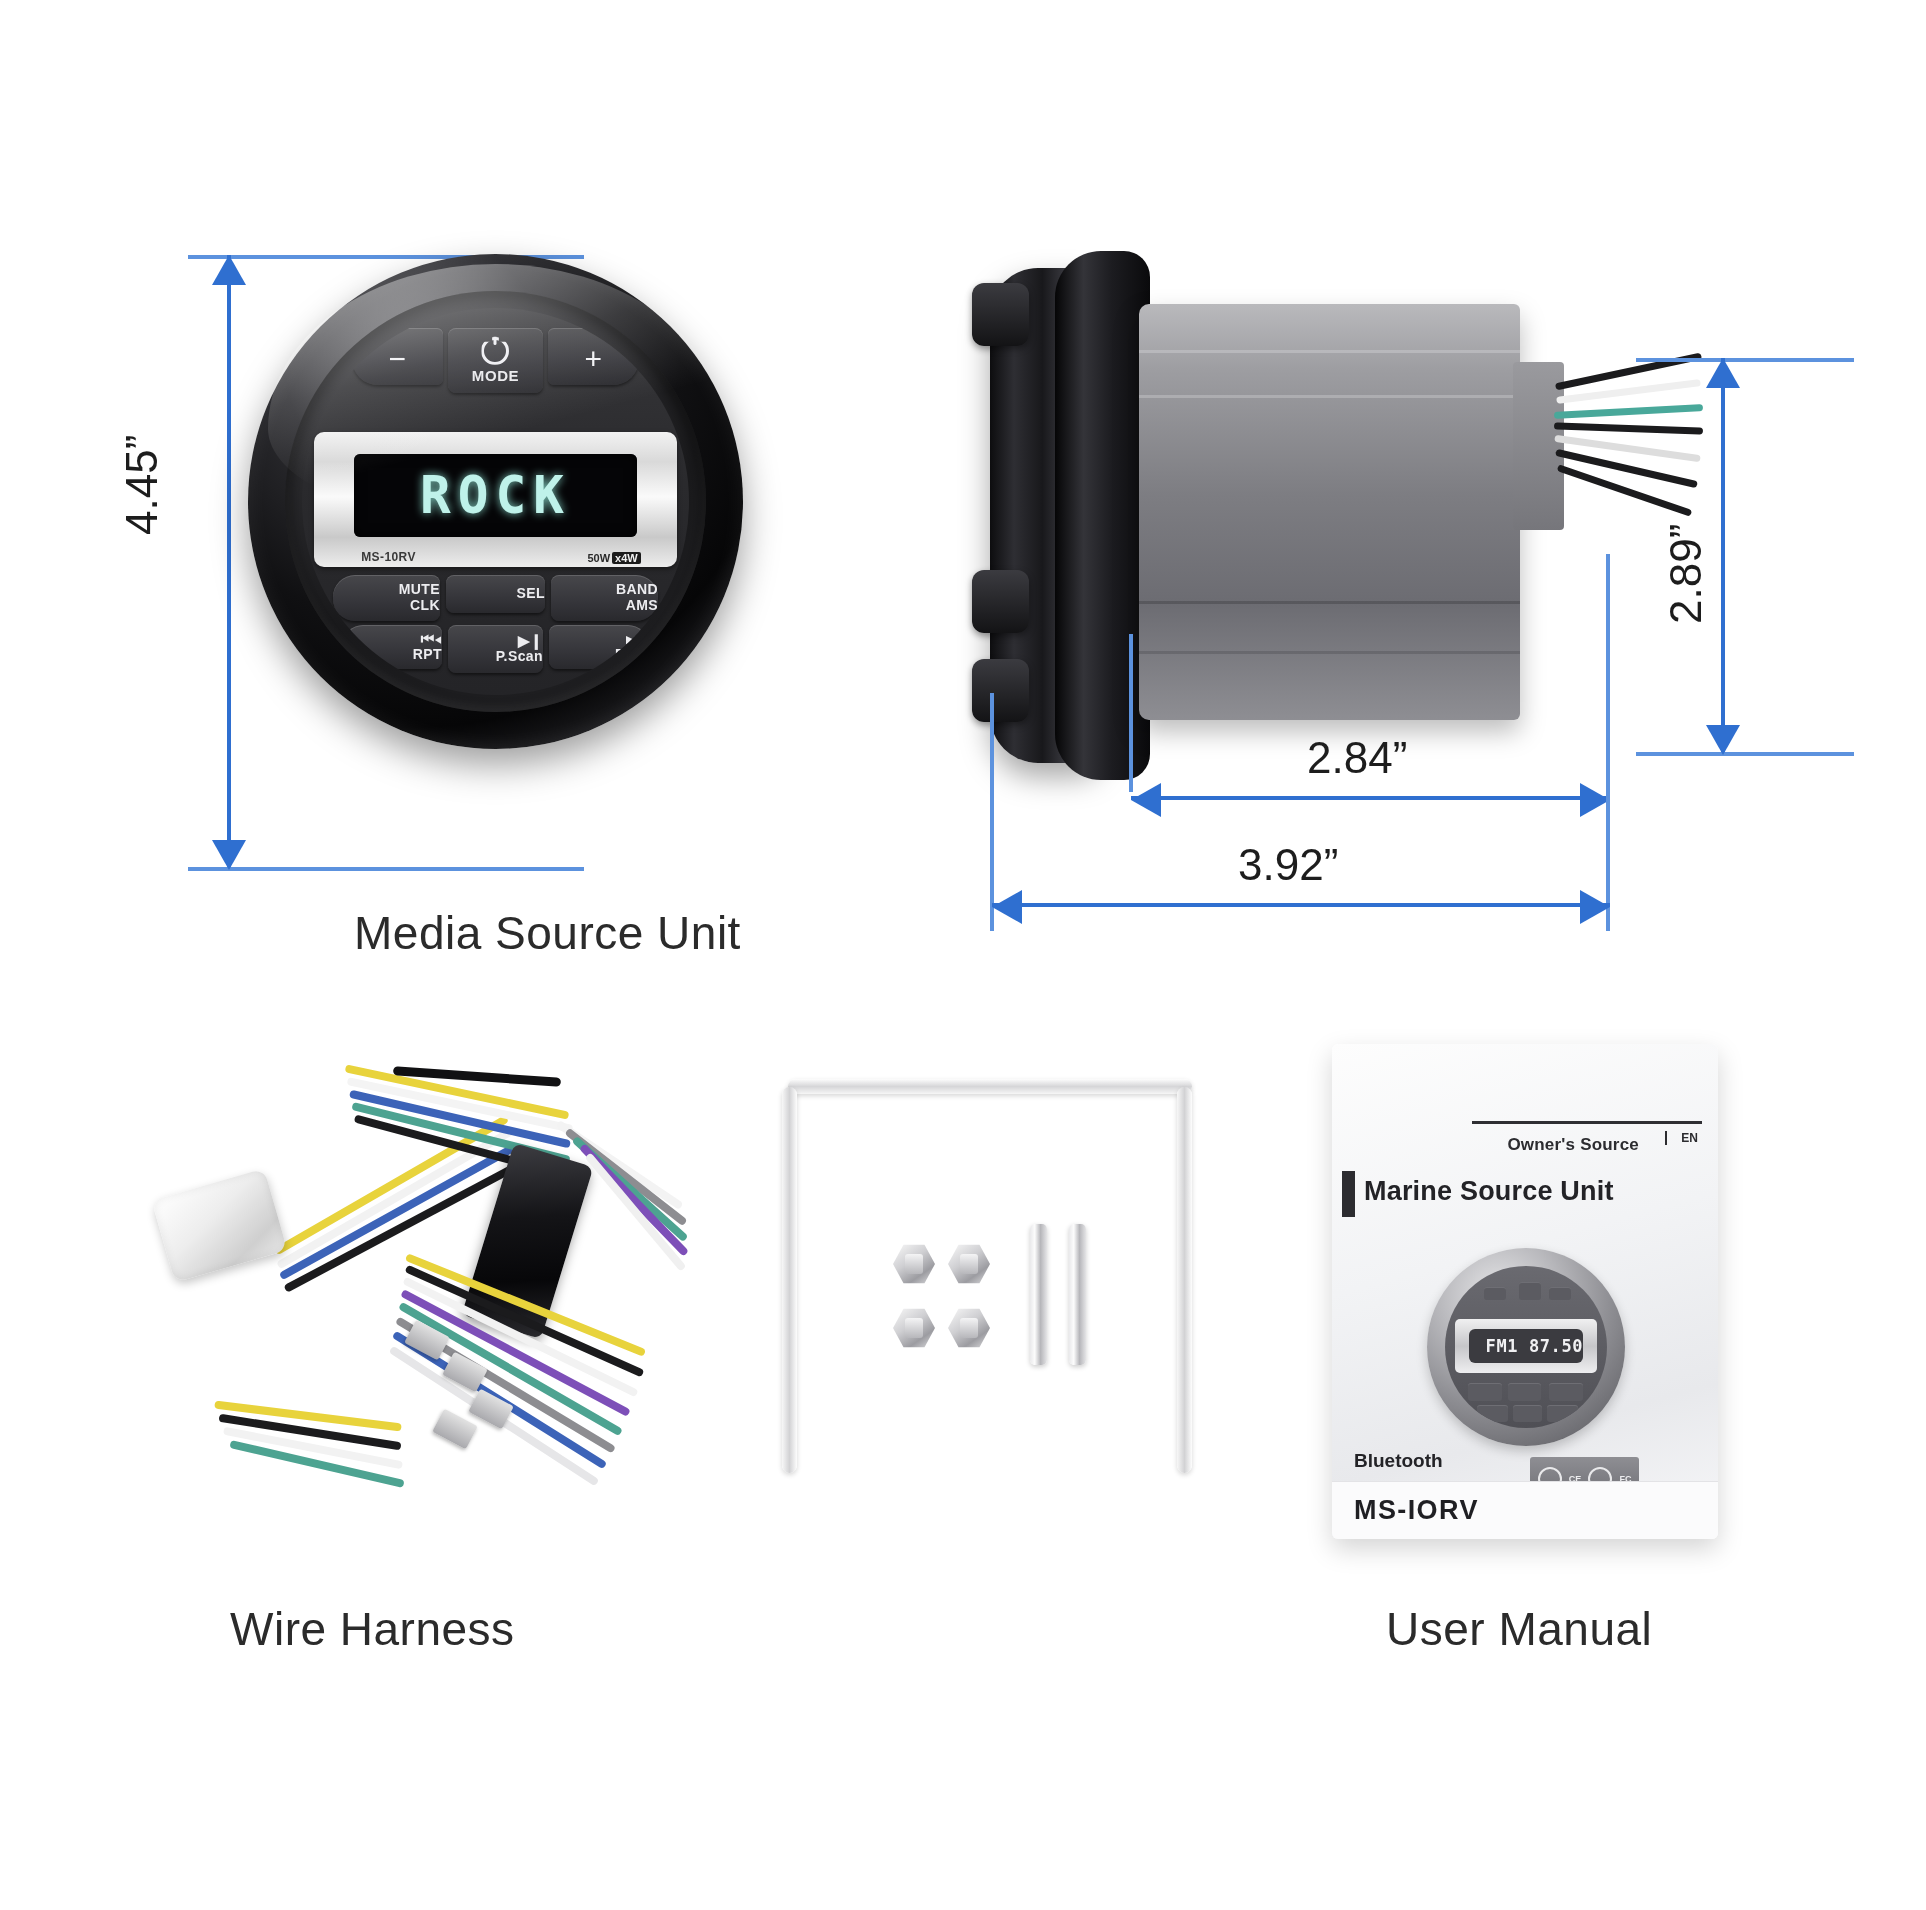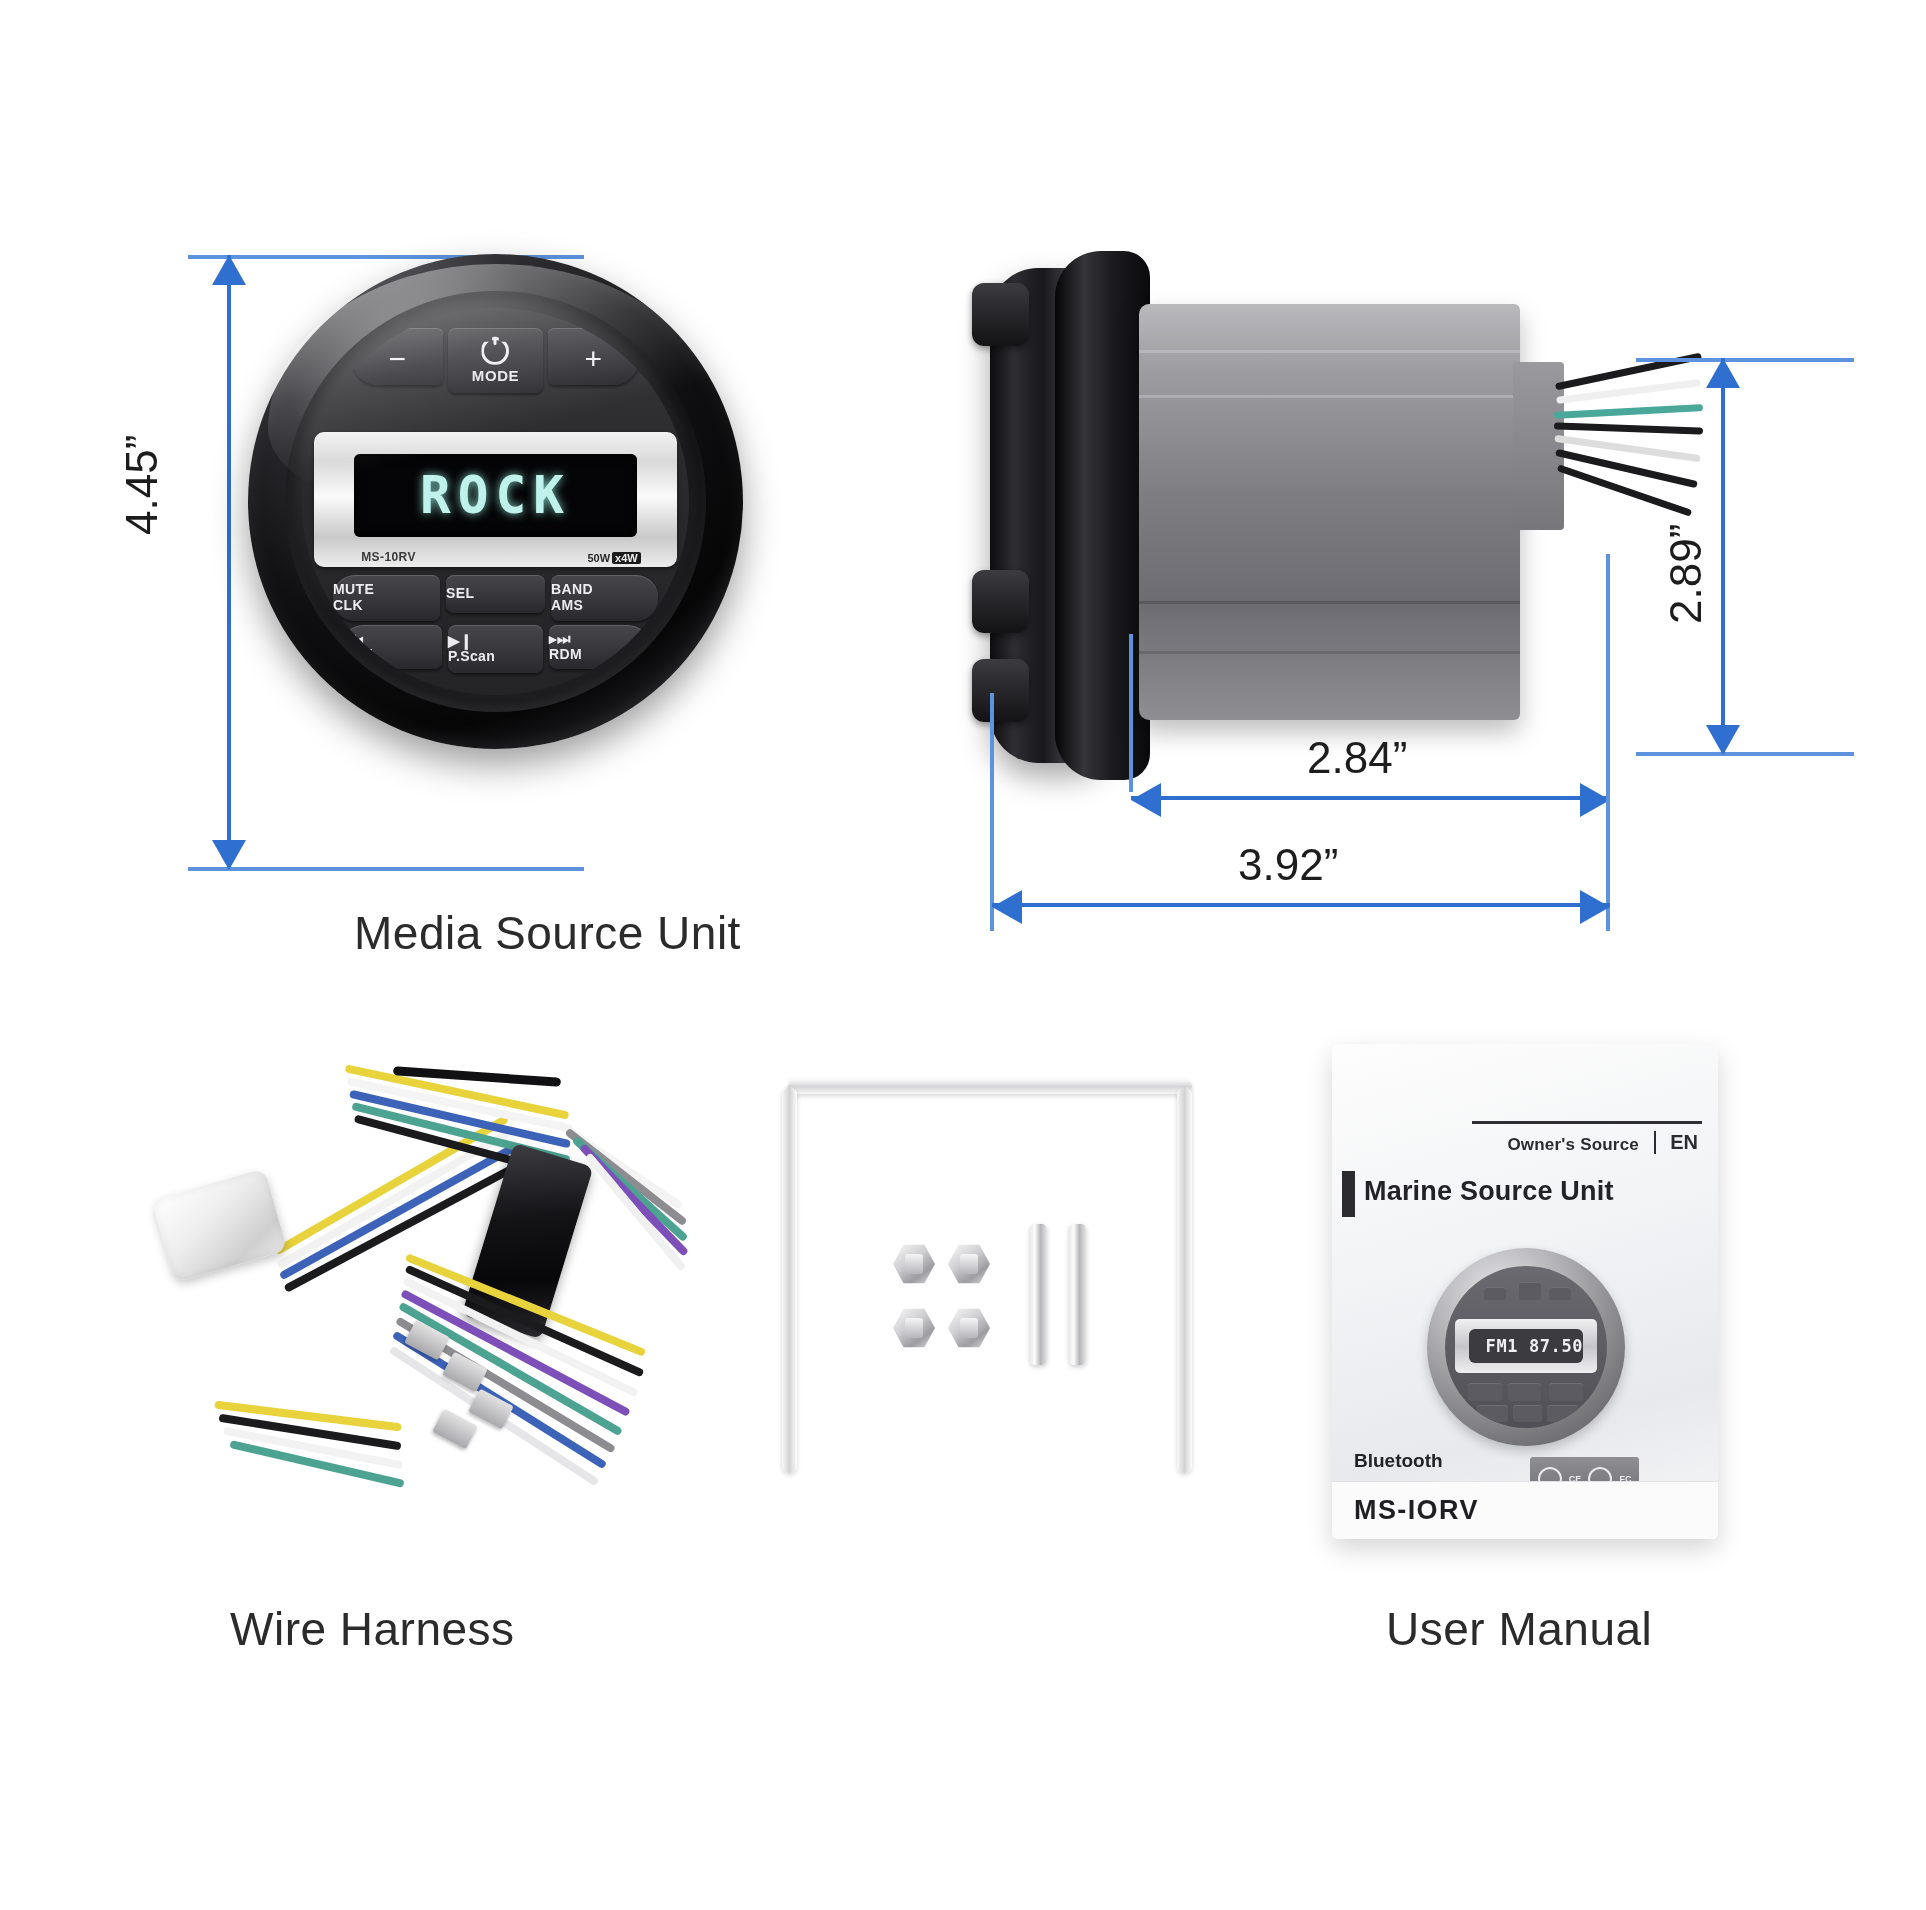--- a/index.html
+++ b/index.html
@@ -61,21 +61,21 @@
   .watt-tag{position:absolute;right:10%;bottom:3px;display:flex;align-items:center;gap:2px;}
   .watt-a{font-size:11px;color:#2a2a2a;font-weight:700;text-align:center;}
   .watt-b{font-size:11px;color:#f1f1f1;background:#1b1b1b;padding:0 3px;border-radius:2px;font-weight:700;}
 
   
   .row2{position:absolute;left:4%;top:69%;width:92%;display:flex;justify-content:center;gap:6px;}
   .row3{position:absolute;left:9%;top:82%;width:82%;display:flex;justify-content:center;gap:6px;}
   .btn-fn{background:linear-gradient(180deg,#47474b 0%,#35353a 60%,#29292d 100%);
       box-shadow:inset 0 1px 0 rgba(255,255,255,.15),0 2px 3px rgba(0,0,0,.5);
       color:#ededf0;font-size:14px;font-weight:700;line-height:1.12;letter-spacing:0.4px;text-align:center;
-      display:flex;flex-direction:column;align-items:flex-start;justify-content:center;}
+      display:flex;flex-direction:column;align-items:flex-end;justify-content:center;}
   .b-mute{width:107px;height:46px;border-radius:22px 8px 8px 22px;}
   .b-sel{width:99px;height:38px;border-radius:8px;}
   .b-band{width:107px;height:46px;border-radius:8px 22px 22px 8px;}
   .b-rpt{width:99px;height:44px;border-radius:20px 8px 8px 24px;}
   .b-scan{width:95px;height:48px;border-radius:8px;}
   .b-rdm{width:99px;height:44px;border-radius:8px 20px 24px 8px;}
   .glyph{font-size:15px;line-height:1;margin-bottom:1px;}
 
   
   #side-unit{position:absolute;left:990px;top:243px;width:634px;height:554px;}
@@ -122,21 +122,21 @@
   .stud{position:absolute;width:17px;height:141px;border-radius:5px;
       background:linear-gradient(90deg,#e9e9eb 0%,#fcfcfc 28%,#b6b6ba 62%,#e4e4e6 100%);
       box-shadow:0 2px 5px rgba(0,0,0,.2);}
 
   
   #manual{position:absolute;left:1332px;top:1044px;width:386px;height:495px;
       background:linear-gradient(165deg,#fdfdfd 0%,#f2f3f5 42%,#e8e9ec 74%,#f7f7f9 100%);
       border-radius:6px;box-shadow:0 10px 26px rgba(0,0,0,.17);}
   .mn-rule{position:absolute;right:16px;top:77px;width:230px;height:3px;background:#2f2f33;}
   .mn-owner{position:absolute;right:79px;top:91px;font-size:17px;color:#2c2c30;font-weight:700;letter-spacing:0.2px;}
-  .mn-en{position:absolute;right:20px;top:87px;font-size:20px;color:#2c2c30;font-weight:700;
+  .mn-en{position:absolute;right:20px;top:87px;font-size:12px;color:#2c2c30;font-weight:700;
       border-left:2px solid #2c2c30;padding-left:14px;}
   .mn-bar{position:absolute;left:10px;top:127px;width:13px;height:46px;background:#2c2c30;}
   .mn-title{position:absolute;left:32px;top:132px;font-size:27px;color:#232327;font-weight:700;letter-spacing:0.2px;}
   .mn-radio{position:absolute;left:95px;top:204px;width:198px;height:198px;border-radius:50%;
       background:radial-gradient(circle at 36% 24%,#e6e6e8 0%,#b9b9bd 30%,#8d8d92 58%,#6b6b70 82%,#a7a7ac 100%);
       box-shadow:0 5px 12px rgba(0,0,0,.2);}
   .mn-radio-in{position:absolute;left:9%;top:9%;width:82%;height:82%;border-radius:50%;
       background:linear-gradient(180deg,#6a6a70,#4f4f55);overflow:hidden;}
   .mn-sil{position:absolute;left:6%;top:33%;width:88%;height:33%;border-radius:5px;
       background:linear-gradient(180deg,#f0f0f1,#c6c6c9,#eeeef0);display:flex;align-items:center;justify-content:center;}

